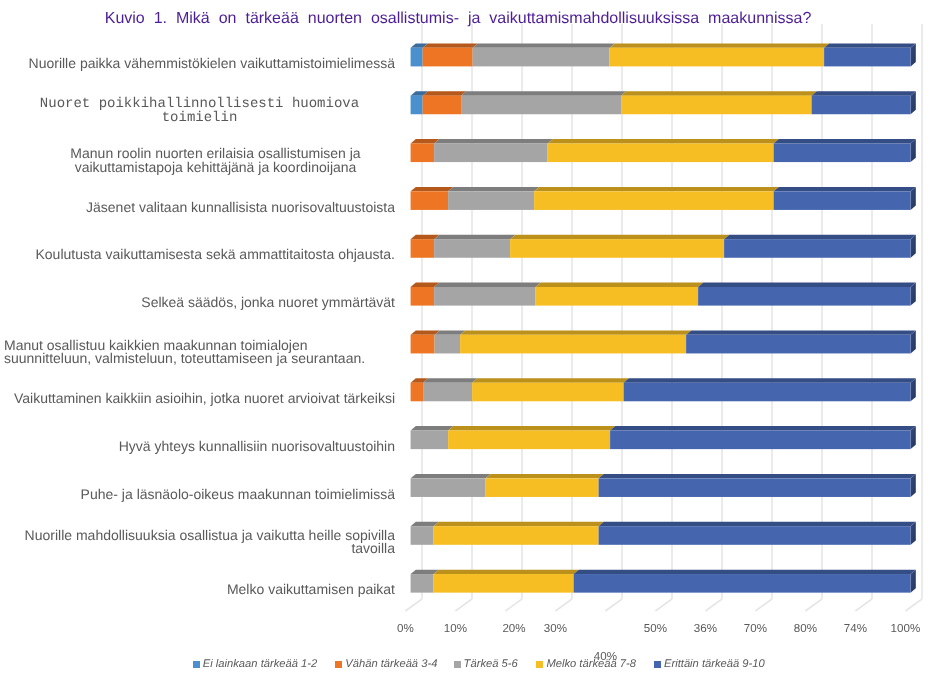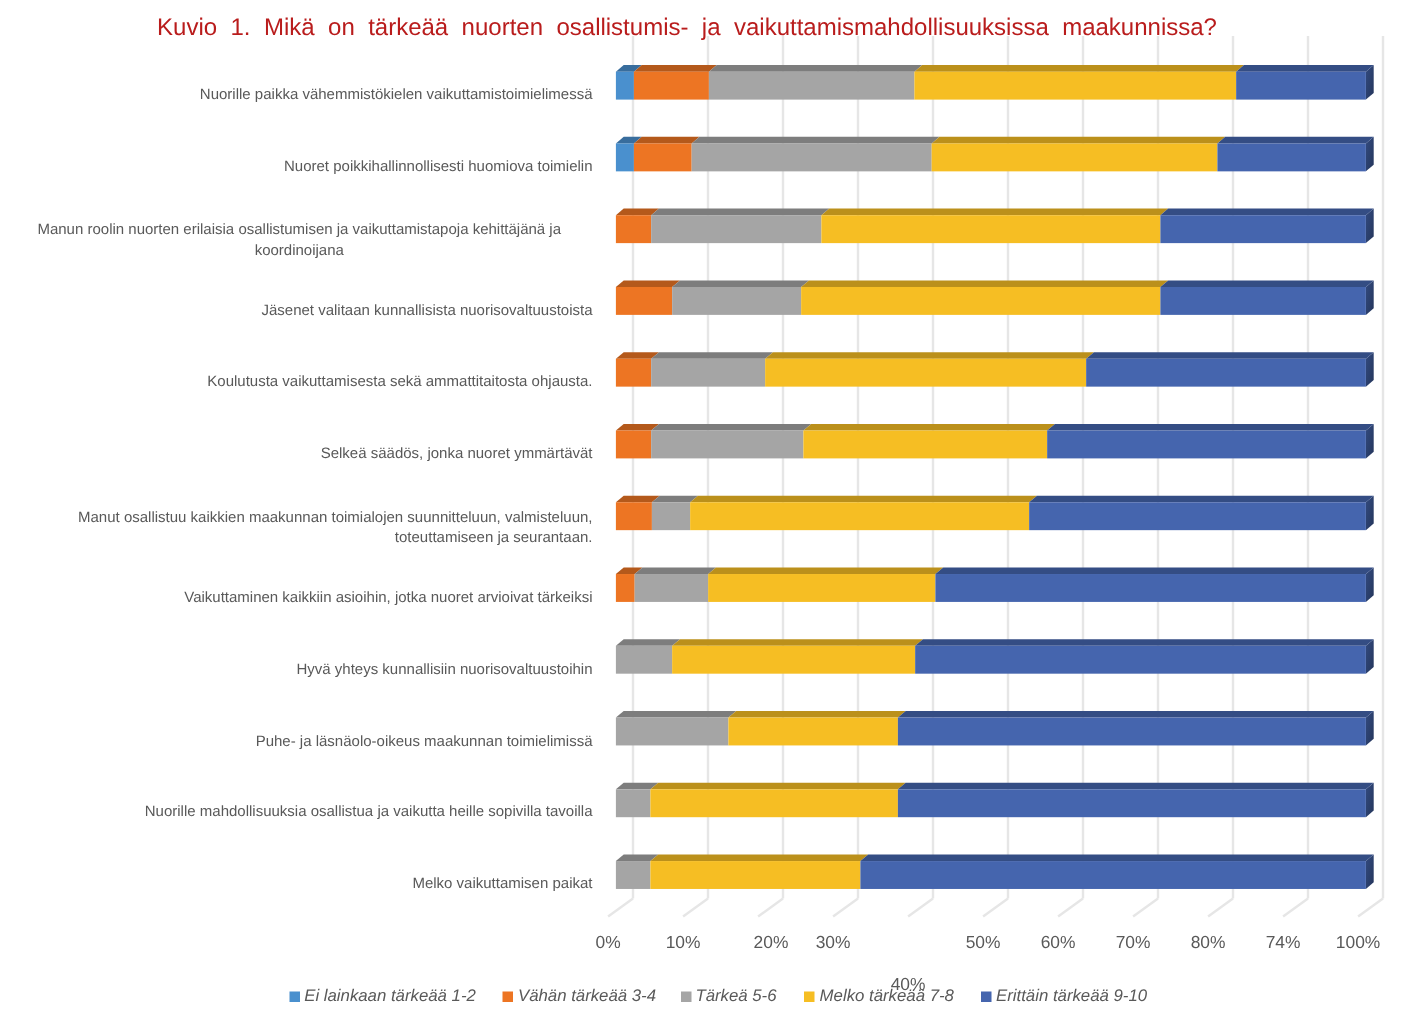--- a/index.html
+++ b/index.html
@@ -1,23 +1,23 @@
 <!DOCTYPE html>
 <html><head>
 <meta charset="utf-8">
 <style>
   html,body{margin:0;padding:0;background:#ffffff;}
   body{width:943px;height:679px;overflow:hidden;
        font-family:"Liberation Sans",sans-serif;-webkit-font-smoothing:antialiased;
        text-rendering:geometricPrecision;}
   #chart-root{position:relative;width:943px;height:679px;background:#ffffff;}
   .chart-title{position:absolute;left:104px;top:10px;width:708px;text-align:center;
-    font-size:16.0px;color:#b91c1c;white-space:nowrap;word-spacing:4.5px;}
+    font-size:16.0px;color:#4c1d95;white-space:nowrap;word-spacing:4.5px;}
   #plot-svg{position:absolute;left:0;top:0;}
-  .cat-label{position:absolute;color:#595959;font-size:10px;line-height:13.8px;}
+  .cat-label{position:absolute;color:#595959;font-size:14px;line-height:13.8px;}
   .tick-label{position:absolute;text-align:center;color:#595959;font-size:11.6px;}
   .legend{position:absolute;left:0;top:658px;width:943px;height:18px;}
   .legend-item{position:absolute;top:0;height:18px;white-space:nowrap;font-size:11.2px;color:#595959;}
   .legend-swatch{display:inline-block;width:7px;height:7px;vertical-align:middle;margin-right:3px;}
   .legend-text{vertical-align:middle;font-style:italic;}
 </style>
 </head>
 <body>
 
 <div id="chart-root">
@@ -226,41 +226,41 @@
           <path d="M433.6,574.04 L438.8,569.64 L578.8000000000001,569.64 L573.6,574.04 Z" fill="#bb901b"></path>
           <rect x="433.6" y="574.04" width="140" height="18.6" fill="#F6BE23"></rect>
           <path d="M573.6,574.04 L578.8000000000001,569.64 L915.8000000000001,569.64 L910.6,574.04 Z" fill="#344d84"></path>
           <rect x="573.6" y="574.04" width="337" height="18.6" fill="#4565AE"></rect>
         </g>
       </g>
     </svg>
 
   <div id="cat-labels">
     <div class="cat-label" style="left: 4px; width: 391px; top: 45.9px; height: 36px; display: flex; align-items: center; text-align: right; justify-content: flex-end;">Nuorille paikka vähemmistökielen vaikuttamistoimielimessä</div>
-    <div class="cat-label" style="left: 4px; width: 391px; top: 93.74px; height: 36px; display: flex; align-items: center; text-align: right; justify-content: flex-end;">Nuoret poikkihallinnollisesti huomiova toimielin</div>
-    <div class="cat-label" style="left: 4px; width: 391px; top: 142.98px; height: 36px; display: flex; align-items: center; text-align: center; justify-content: center;">Manun roolin nuorten erilaisia osallistumisen ja vaikuttamistapoja kehittäjänä ja koordinoijana</div>
+    <div class="cat-label" style="left: 4px; width: 391px; top: 93.74px; height: 36px; display: flex; align-items: center; text-align: center; justify-content: flex-end; font-family: Liberation Mono, monospace;">Nuoret poikkihallinnollisesti huomiova toimielin</div>
+    <div class="cat-label" style="left: 20px; width: 391px; top: 142.98px; height: 36px; display: flex; align-items: center; text-align: center; justify-content: center;">Manun roolin nuorten erilaisia osallistumisen ja vaikuttamistapoja kehittäjänä ja koordinoijana</div>
     <div class="cat-label" style="left: 4px; width: 391px; top: 189.42px; height: 36px; display: flex; align-items: center; text-align: right; justify-content: flex-end;">Jäsenet valitaan kunnallisista nuorisovaltuustoista</div>
     <div class="cat-label" style="left: 4px; width: 391px; top: 237.26px; height: 36px; display: flex; align-items: center; justify-content: flex-end;">Koulutusta vaikuttamisesta sekä ammattitaitosta ohjausta.</div>
     <div class="cat-label" style="left: 4px; width: 391px; top: 285.1px; height: 36px; display: flex; align-items: center; text-align: right; justify-content: flex-end;">Selkeä säädös, jonka nuoret ymmärtävät</div>
-    <div class="cat-label" style="left: 4px; width: 391px; top: 334.34px; height: 36px; display: flex; align-items: center; text-align: right; justify-content: center;">Manut osallistuu kaikkien maakunnan toimialojen suunnitteluun, valmisteluun, toteuttamiseen ja seurantaan.</div>
+    <div class="cat-label" style="left: 4px; width: 391px; top: 334.34px; height: 36px; display: flex; align-items: center; text-align: left; justify-content: center;">Manut osallistuu kaikkien maakunnan toimialojen suunnitteluun, valmisteluun, toteuttamiseen ja seurantaan.</div>
     <div class="cat-label" style="left: 4px; width: 391px; top: 380.78px; height: 36px; display: flex; align-items: center; text-align: right; justify-content: flex-end;">Vaikuttaminen kaikkiin asioihin, jotka nuoret arvioivat tärkeiksi</div>
     <div class="cat-label" style="left: 4px; width: 391px; top: 428.62px; height: 36px; display: flex; align-items: center; text-align: right; justify-content: flex-end;">Hyvä yhteys kunnallisiin nuorisovaltuustoihin</div>
     <div class="cat-label" style="left: 4px; width: 391px; top: 476.46px; height: 36px; display: flex; align-items: center; text-align: right; justify-content: flex-end;">Puhe- ja läsnäolo-oikeus maakunnan toimielimissä</div>
     <div class="cat-label" style="left: 4px; width: 391px; top: 524.3px; height: 36px; display: flex; align-items: center; text-align: right; justify-content: flex-end;">Nuorille mahdollisuuksia osallistua ja vaikutta heille sopivilla tavoilla</div>
     <div class="cat-label" style="left: 4px; width: 391px; top: 572.14px; height: 36px; display: flex; align-items: center; text-align: right; justify-content: flex-end;">Melko vaikuttamisen paikat</div>
   </div>
 
   <div id="tick-labels">
     <div class="tick-label" style="left: 375.4px; width: 60px; top: 622px;">0%</div>
     <div class="tick-label" style="left: 425.4px; width: 60px; top: 622px;">10%</div>
     <div class="tick-label" style="left: 484px; width: 60px; top: 622px;">20%</div>
     <div class="tick-label" style="left: 525.4px; width: 60px; top: 622px;">30%</div>
     <div class="tick-label" style="left: 575.4px; width: 60px; top: 650px;">40%</div>
     <div class="tick-label" style="left: 625.4px; width: 60px; top: 622px;">50%</div>
-    <div class="tick-label" style="left: 675.4px; width: 60px; top: 622px;">60%</div>
+    <div class="tick-label" style="left: 675.4px; width: 60px; top: 622px;">36%</div>
     <div class="tick-label" style="left: 725.4px; width: 60px; top: 622px;">70%</div>
     <div class="tick-label" style="left: 775.4px; width: 60px; top: 622px;">80%</div>
     <div class="tick-label" style="left: 825.4px; width: 60px; top: 622px;">74%</div>
     <div class="tick-label" style="left: 875.4px; width: 60px; top: 622px;">100%</div>
   </div>
 
   <div class="legend" id="legend">
     <div class="legend-item" style="left: 192.8px;">
       <span class="legend-swatch" style="background: rgb(74, 144, 206);"></span><span class="legend-text">Ei lainkaan tärkeää 1-2</span>
     </div>

